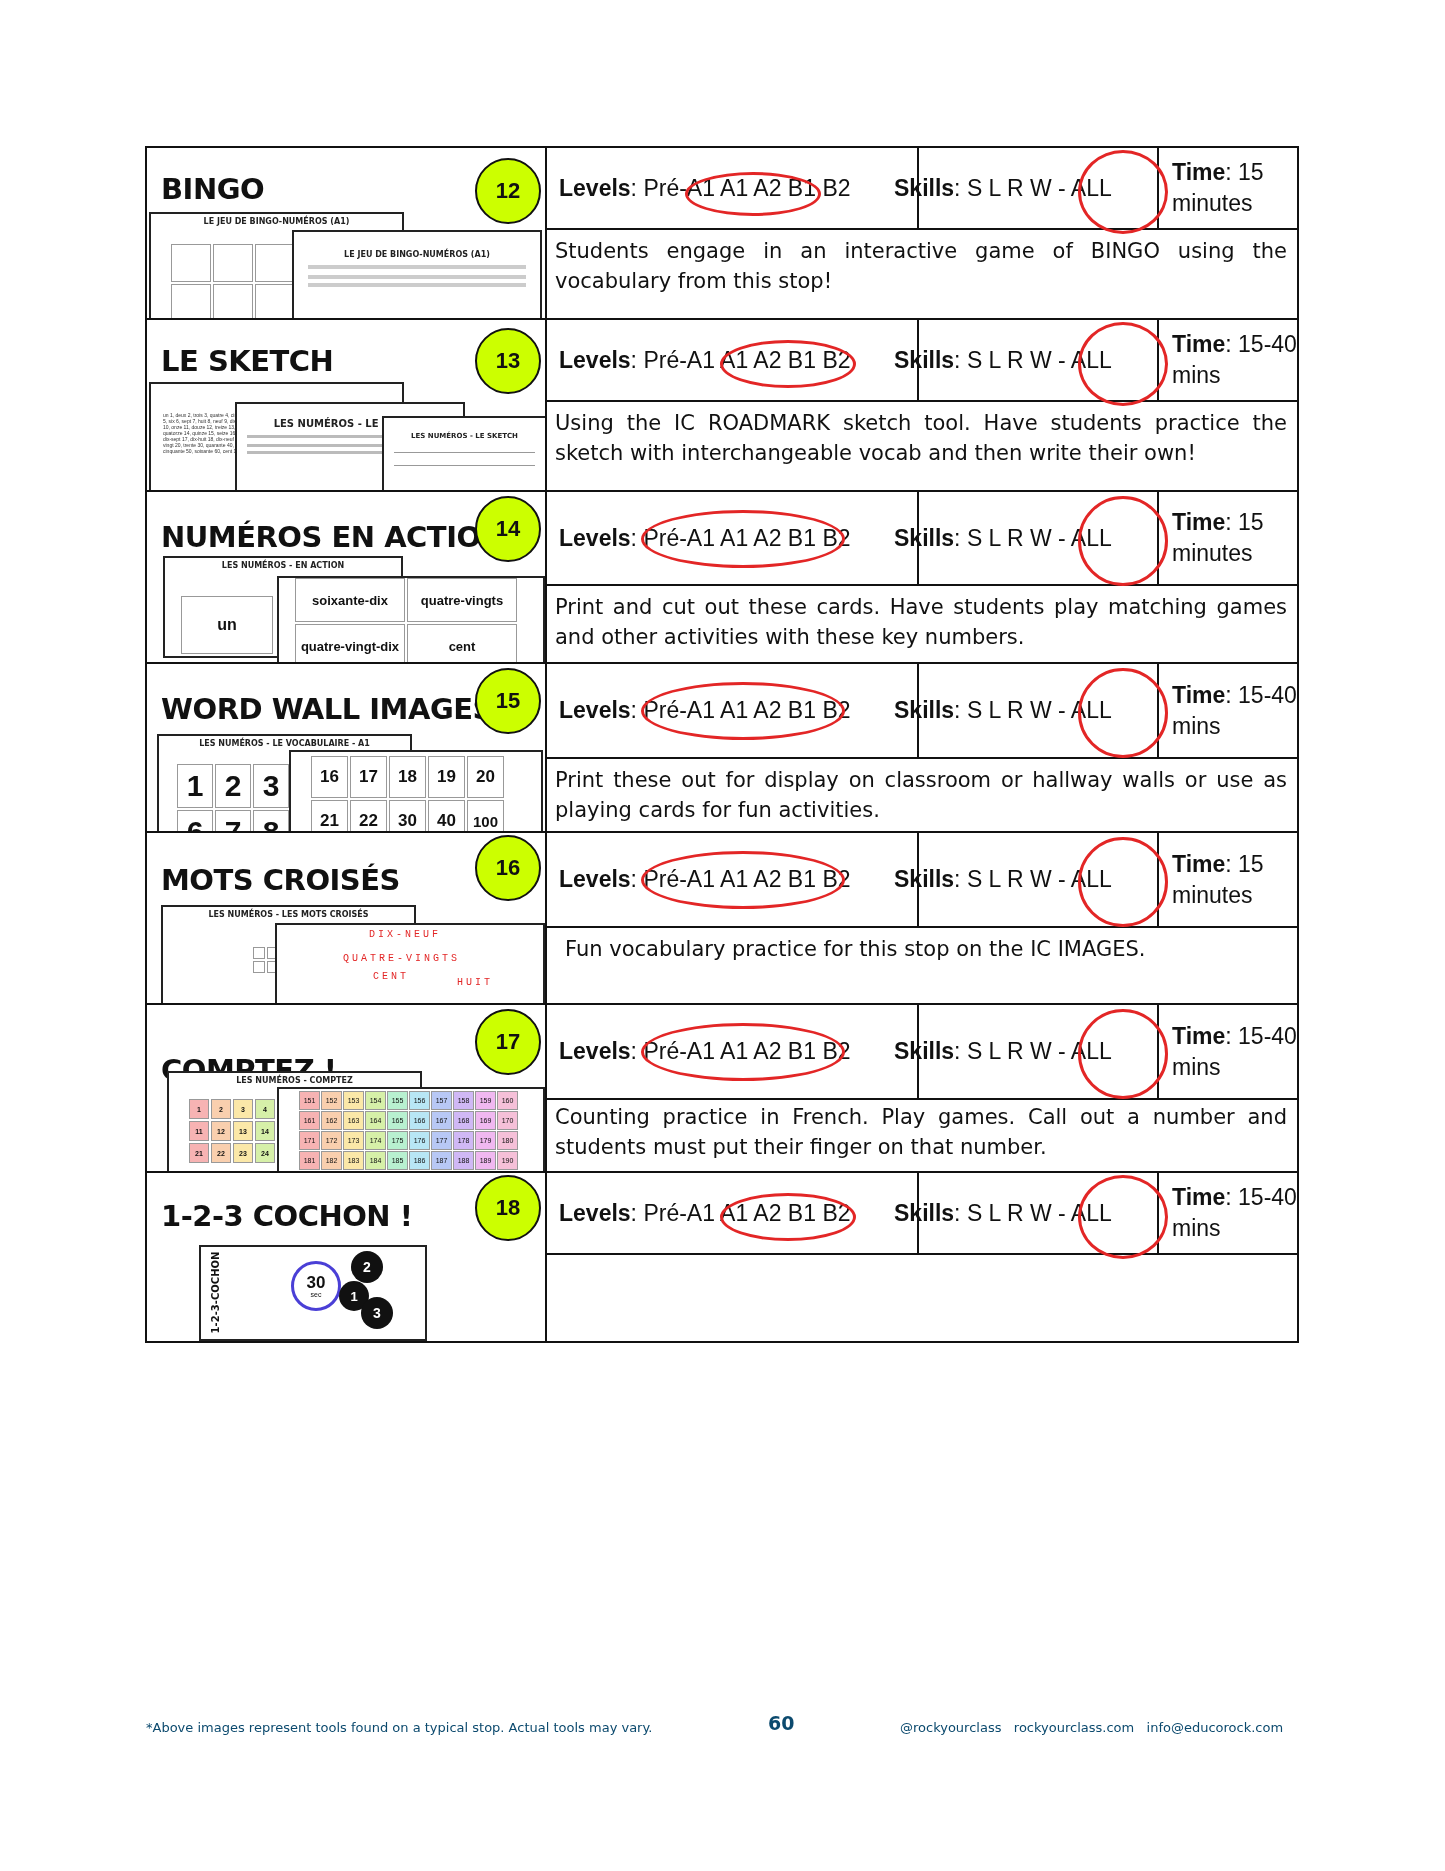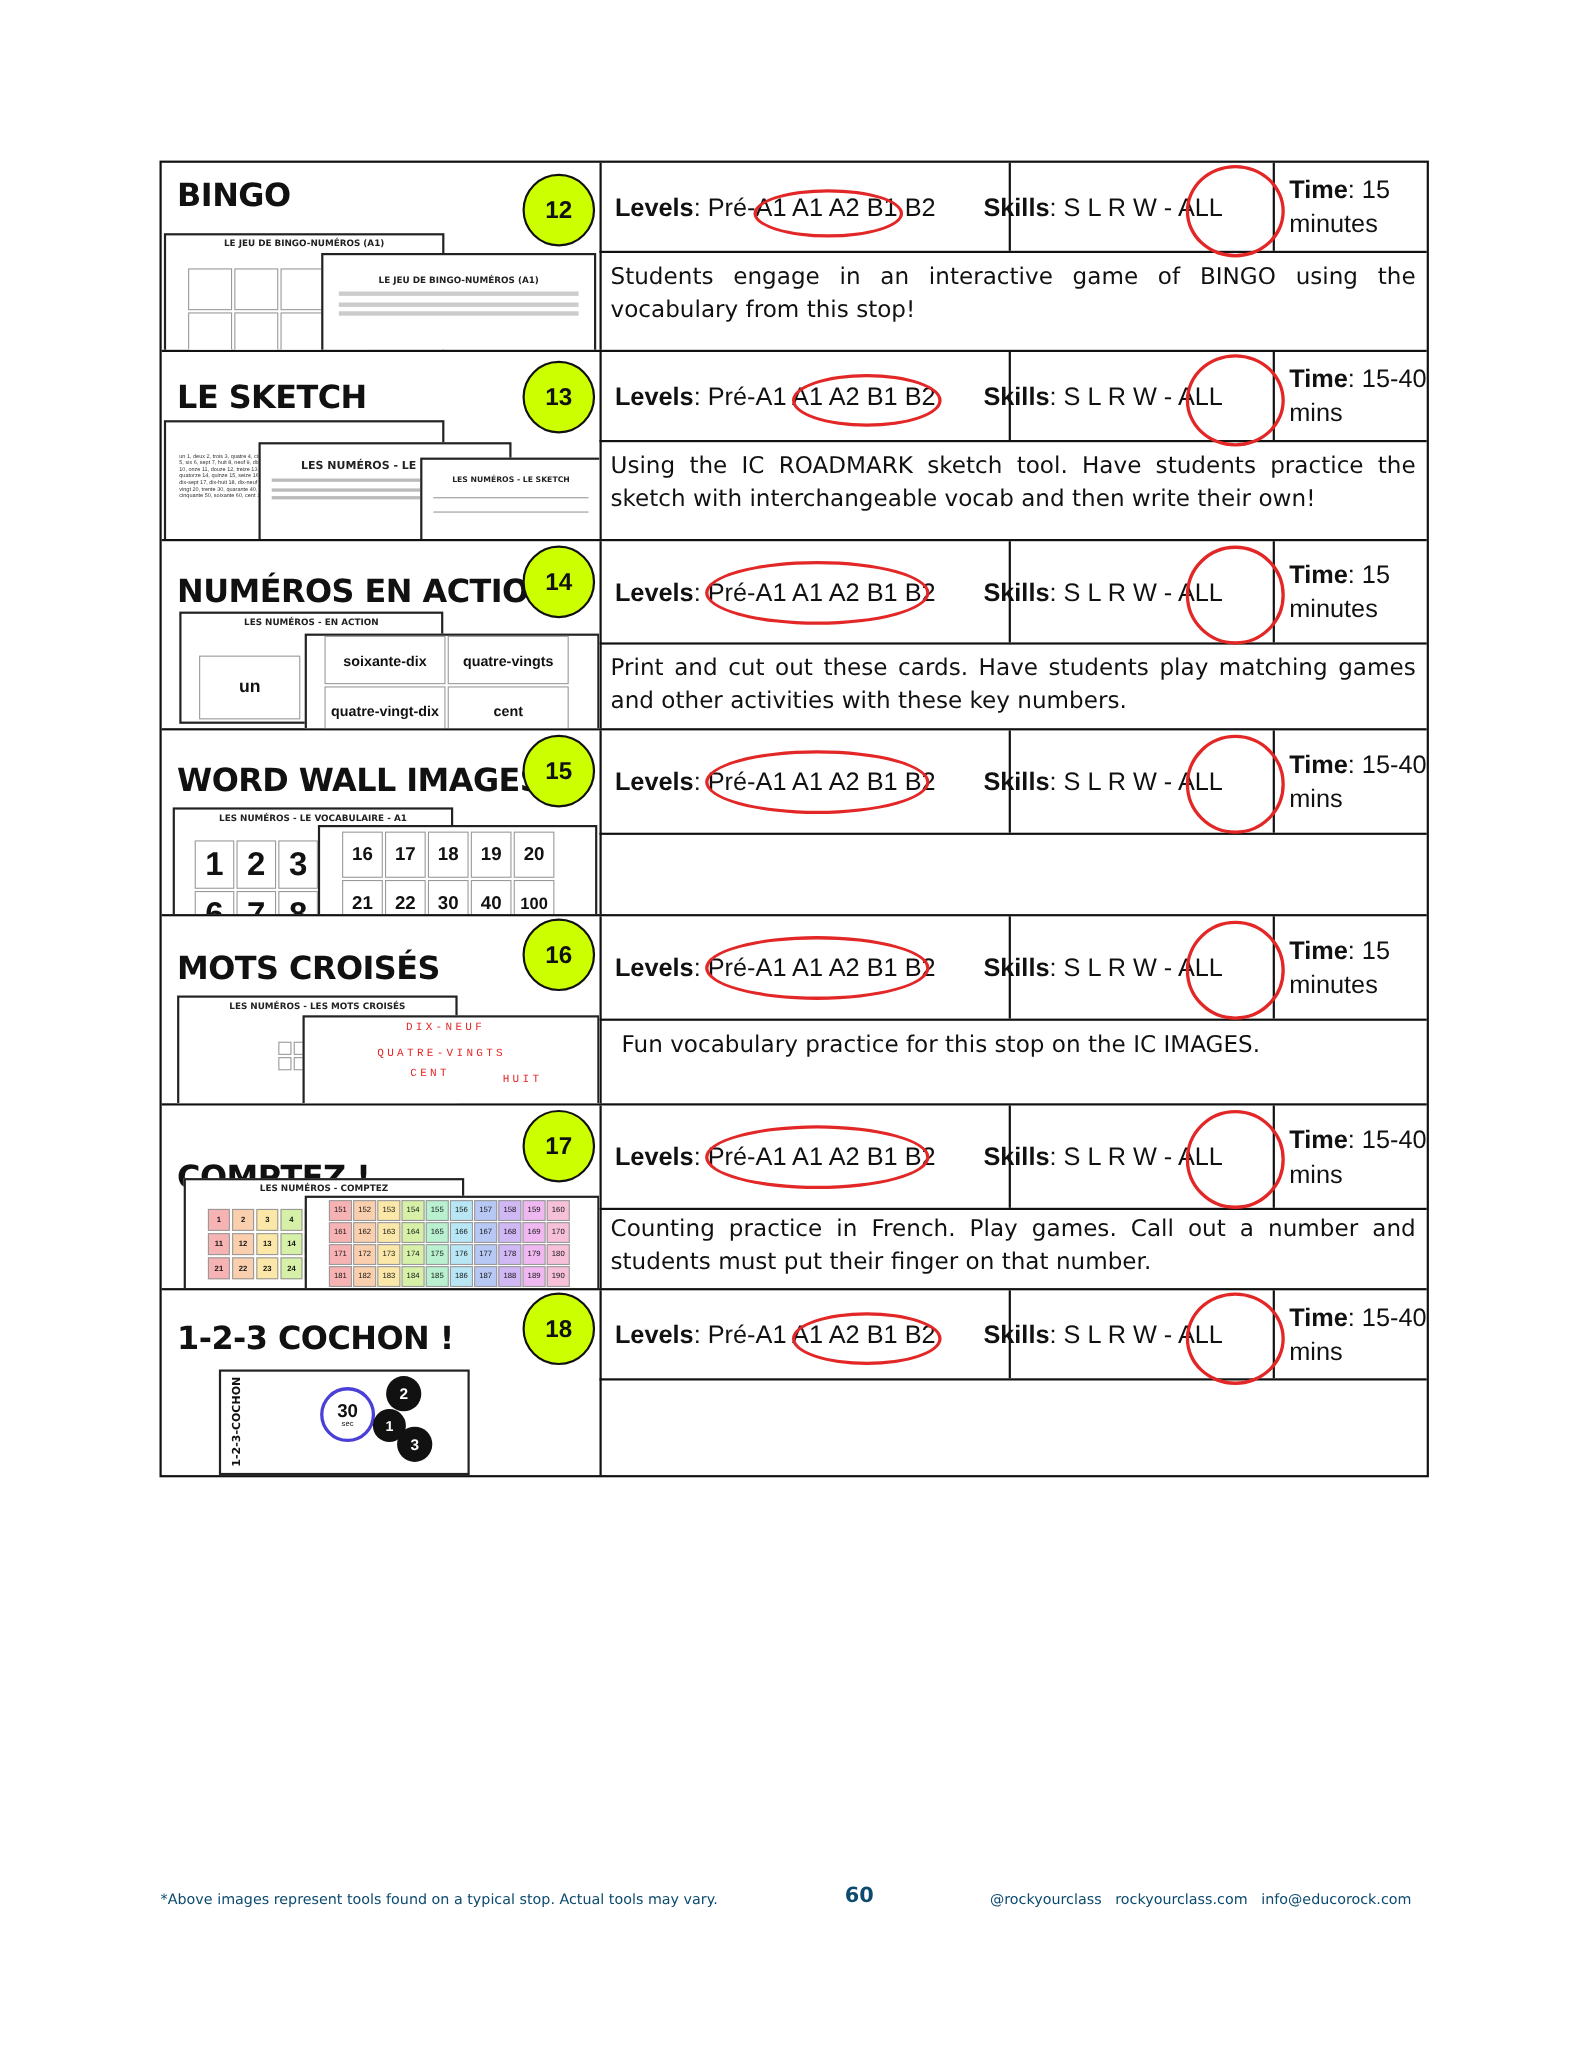--- a/index.html
+++ b/index.html
@@ -37,21 +37,21 @@
   .ring { position:absolute; border:3px solid #e32626; border-radius:50%; pointer-events:none; }
   .footer { position:absolute; top:1720px; font-family:"DejaVu Sans", sans-serif; font-size:13px; color:#0c4a6e; }
 </style>
 </head>
 <body>
 
 <div class="table">
 
   <div class="row" style="height:172px">
     <div class="left">
-      <div class="title" style="top:12px">BINGO</div>
+      <div class="title" style="top:24px">BINGO</div>
       <div class="badge" style="top:10px">12</div>
       <div class="thumb" style="left:2px;top:64px;width:255px;height:108px">
         <div class="tt">LE JEU DE BINGO-NUMÉROS (A1)</div>
         <div class="grid" style="left:20px;top:30px;grid-template-columns:repeat(4,40px);grid-auto-rows:38px;">
           <div class="cell"></div>
             <div class="cell"></div>
             <div class="cell"></div>
             <div class="cell"></div>
           <div class="cell"></div>
             <div class="cell"></div>
@@ -201,20 +201,21 @@
         <div class="ring" style="left:96px;top:18px;width:198px;height:52px"></div>
         <div class="sk">
             <span class="lbl">Skills</span>
             <span>:  S  L  R  W - ALL</span>
           </div>
         <div class="ring" style="left:533px;top:4px;width:84px;height:84px"></div>
         <div class="tm">
             <div><span class="lbl">Time</span><span>: 15-40 mins</span></div>
           </div>
       </div>
+      <div class="desc" style="height:76px">Print these out for display on classroom or hallway walls or use as playing cards for fun activities.</div>
     </div>
   </div>
 
   <div class="row" style="height:172px">
     <div class="left">
       <div class="title" style="top:30px">MOTS CROISÉS</div>
       <div class="badge" style="top:2px">16</div>
       <div class="thumb" style="left:14px;top:72px;width:255px;height:100px">
         <div class="tt">LES NUMÉROS - LES MOTS CROISÉS</div>
         <div class="grid" style="left:90px;top:40px;grid-template-columns:repeat(5,12px);grid-auto-rows:12px;">

